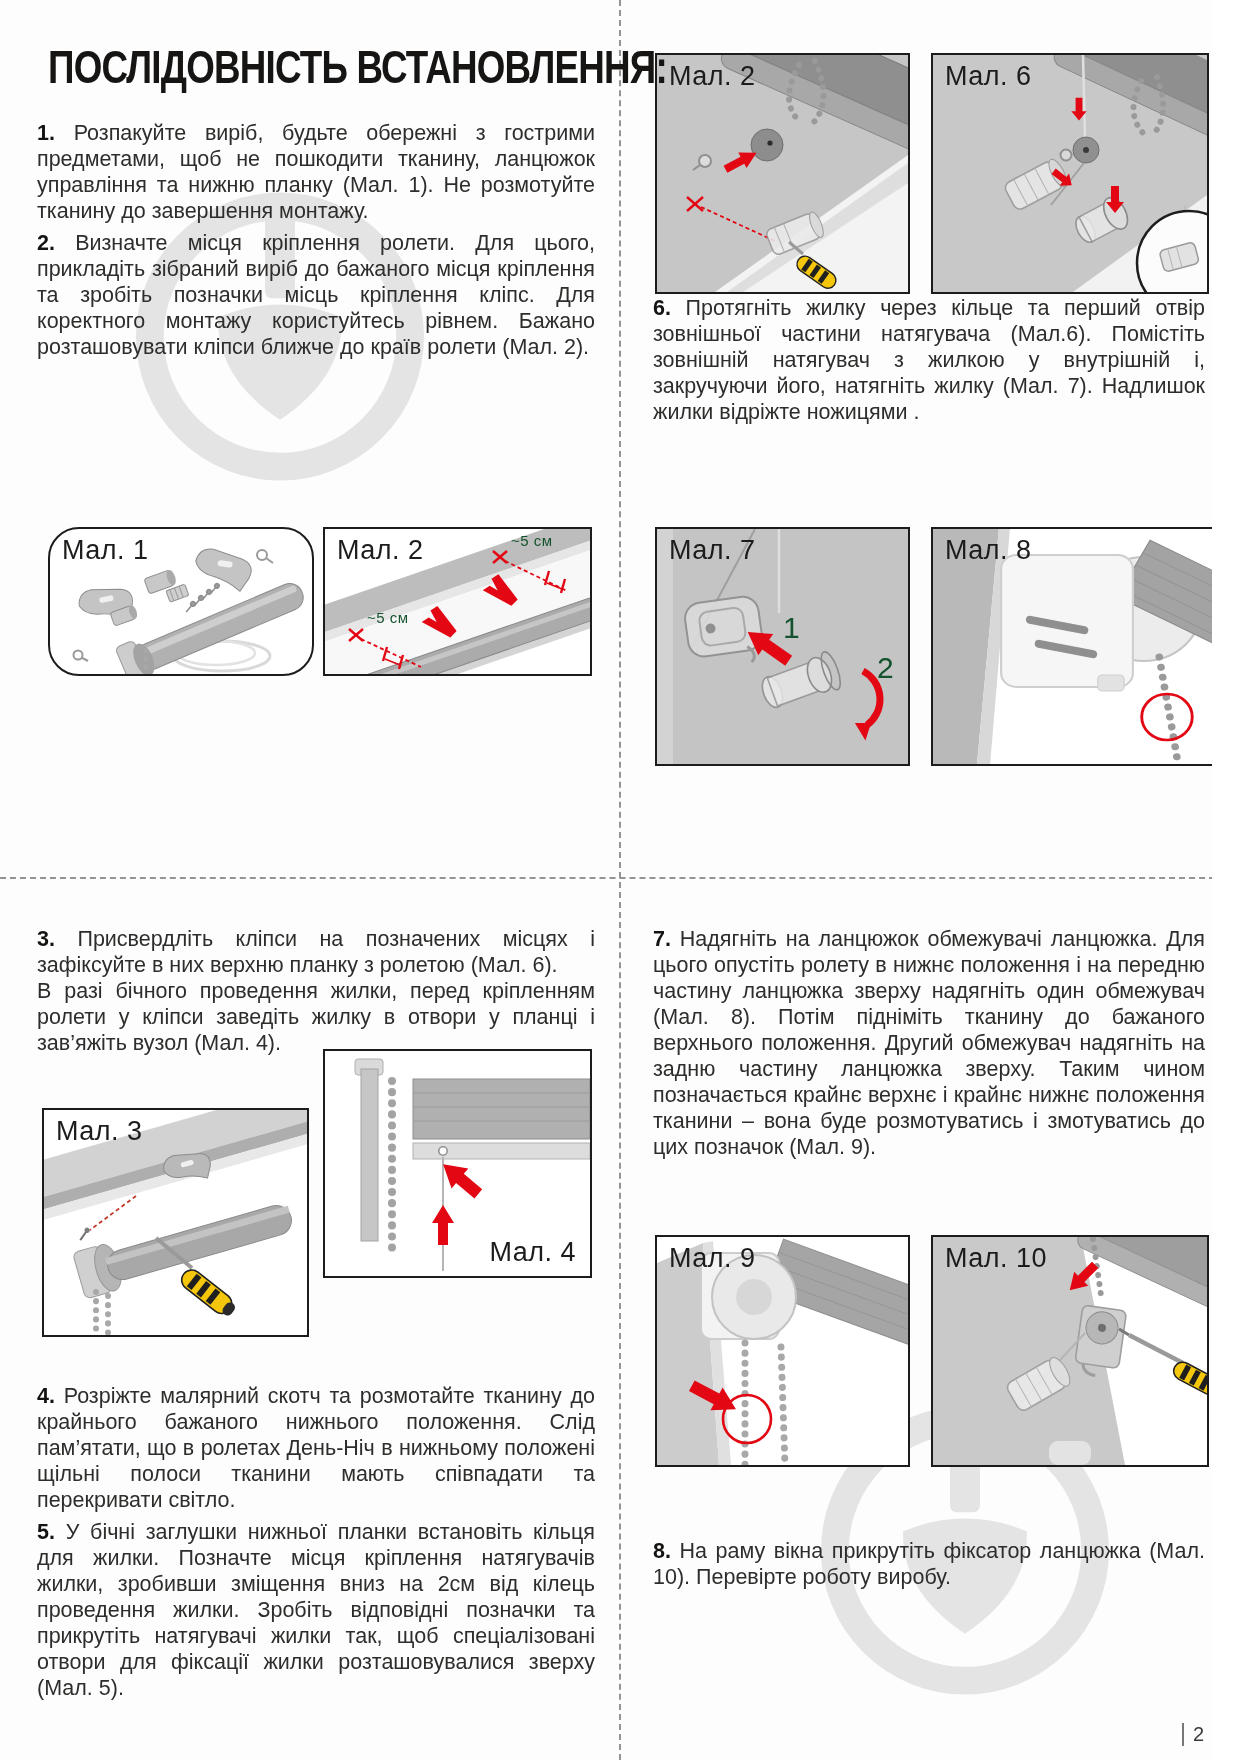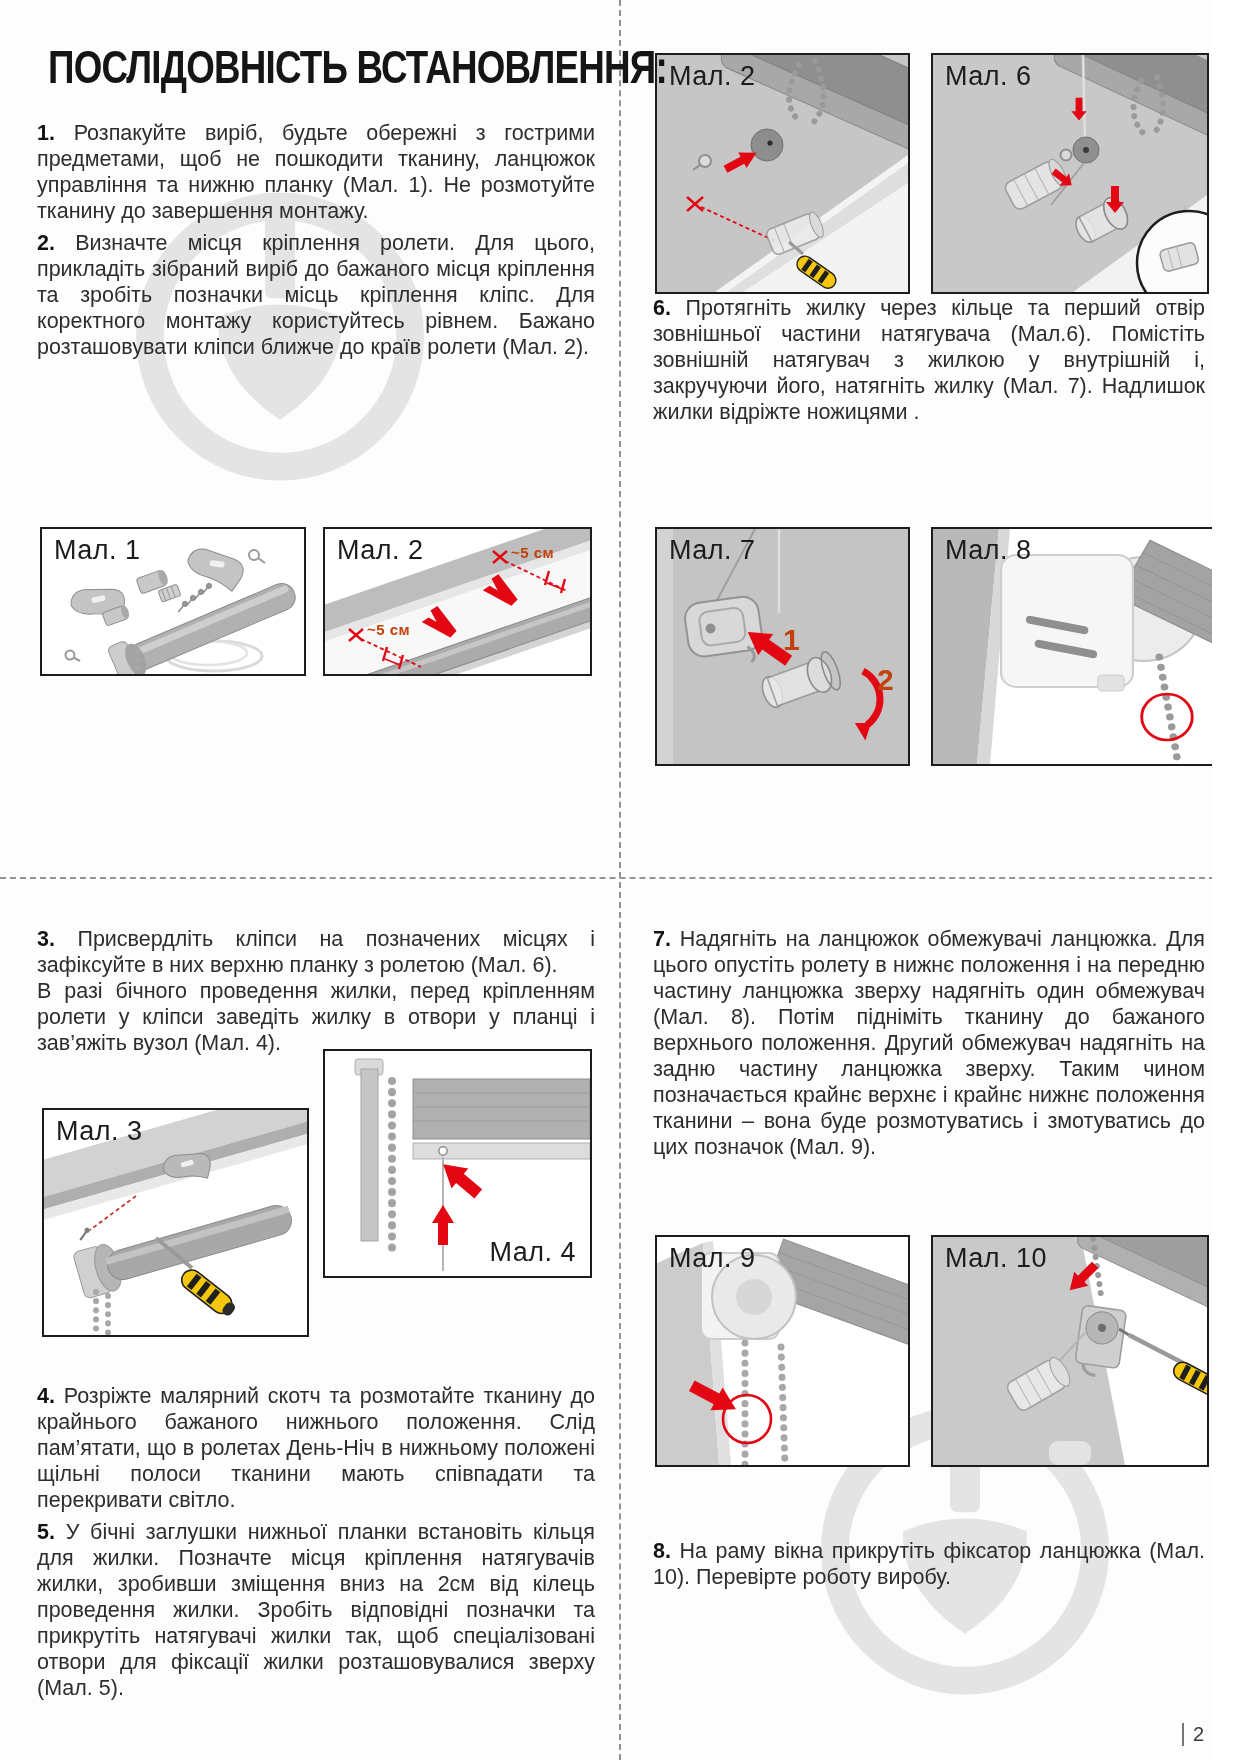--- a/index.html
+++ b/index.html
@@ -9,21 +9,21 @@
          letter-spacing:-1px;transform:scaleX(0.80);transform-origin:0 0;white-space:nowrap;z-index:3;}
   .txt{position:absolute;z-index:3;font-size:21.5px;line-height:26px;text-align:justify;}
   .txt p{margin:0 0 6px 0;}
   .txt b{font-weight:700;color:#141312;}
   .divider-v{position:absolute;left:619px;top:0;height:1760px;width:0;border-left:2px dashed #949494;z-index:2;}
   .divider-h{position:absolute;left:0;top:877px;width:1245px;height:0;border-top:2px dashed #949494;z-index:2;}
   .figbox{position:absolute;border:2px solid #1c1c1c;background:#ffffff;z-index:2;overflow:hidden;}
   .figbox svg{position:absolute;left:0;top:0;width:100%;height:100%;display:block;}
   .figlabel{position:absolute;left:12px;top:6px;font-size:27px;color:#1d1c1b;z-index:4;letter-spacing:0.5px;}
   .figlabel.br{left:auto;top:auto;right:14px;bottom:8px;}
-  .ann{position:absolute;z-index:5;color:#c2410c;font-weight:700;margin-top:12px;}
+  .ann{position:absolute;z-index:5;color:#14532d;font-weight:400;}
   .dim{font-size:15px;letter-spacing:0.5px;}
   .marker{font-size:30px;}
   .wm{position:absolute;z-index:0;}
   .pagenum{position:absolute;right:8px;bottom:14px;font-size:20px;color:#3a3a3a;
            border-left:2px solid #777;padding-left:9px;z-index:3;}
 </style>
 </head>
 <body>
 
 <div class="page">
@@ -64,21 +64,21 @@
   </div>
 
   <div class="txt" style="left:653px;top:926px;width:552px;">
     <p><b>7.</b> <span>Надягніть на ланцюжок обмежувачі ланцюжка. Для цього опустіть ролету в нижнє положення і на передню частину ланцюжка зверху надягніть один обмежувач (Мал. 8). Потім підніміть тканину до бажаного верхнього положення. Другий обмежувач надягніть на задню частину ланцюжка зверху. Таким чином позначається крайнє верхнє і крайнє нижнє положення тканини – вона буде розмотуватись і змотуватись до цих позначок (Мал. 9).</span></p>
   </div>
 
   <div class="txt" style="left:653px;top:1538px;width:552px;">
     <p><b>8.</b> <span>На раму вікна прикрутіть фіксатор ланцюжка (Мал. 10). Перевірте роботу виробу.</span></p>
   </div>
 
-  <div class="figbox" style="left:40px;top:527px;width:262px;height:145px;">
+  <div class="figbox" style="left:48px;top:527px;width:262px;height:145px;border-radius:31px;">
     <svg viewBox="0 0 262 145" preserveAspectRatio="none">
       <ellipse cx="172" cy="127" rx="48" ry="15" fill="none" stroke="#d9d9d9" stroke-width="3"></ellipse>
       <ellipse cx="166" cy="124" rx="39" ry="12" fill="none" stroke="#e2e2e2" stroke-width="2.5"></ellipse>
       <g transform="rotate(-23 170 95)">
         <rect x="80" y="84" width="178" height="27" rx="13" fill="#b1b1b1" stroke="#8c8c8c"></rect>
         <rect x="84" y="88" width="170" height="7" rx="3" fill="#cecece"></rect>
         <rect x="64" y="76" width="20" height="44" rx="5" fill="#cdcdcd" stroke="#9a9a9a"></rect>
         <ellipse cx="86" cy="98" rx="9" ry="17" fill="#a3a3a3"></ellipse>
       </g>
       <line x1="96" y1="122" x2="96" y2="142" stroke="#a8a8a8" stroke-width="5" stroke-dasharray="0.1 8" stroke-linecap="round"></line>

